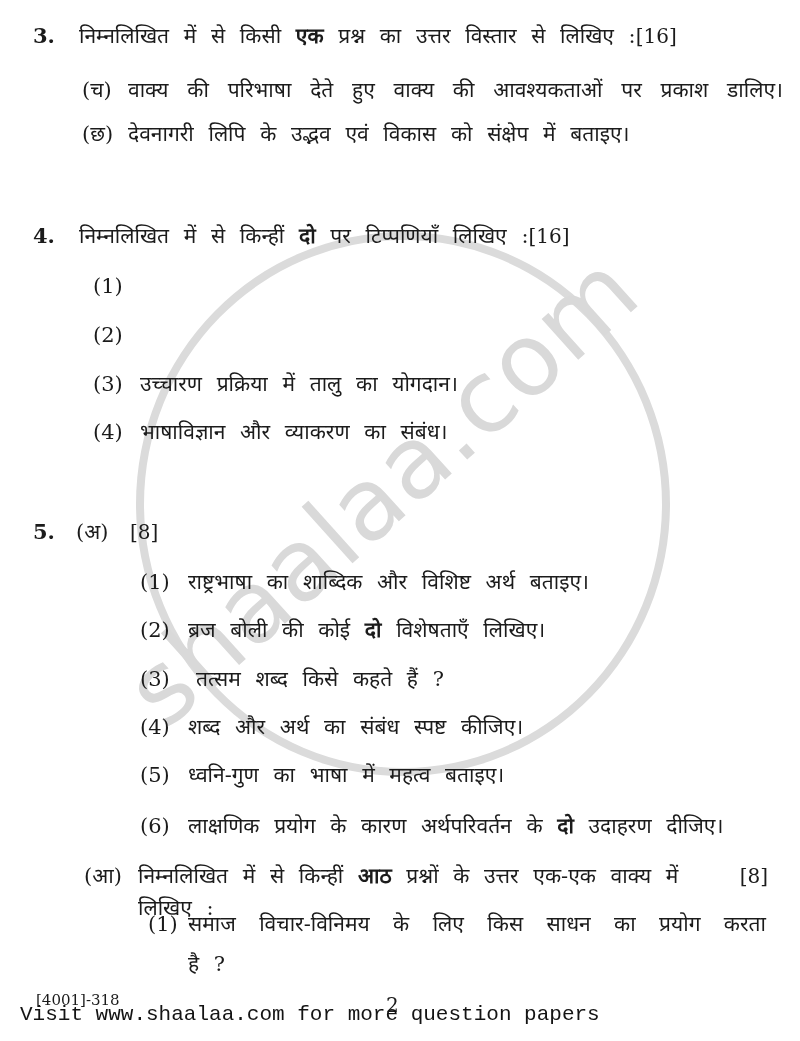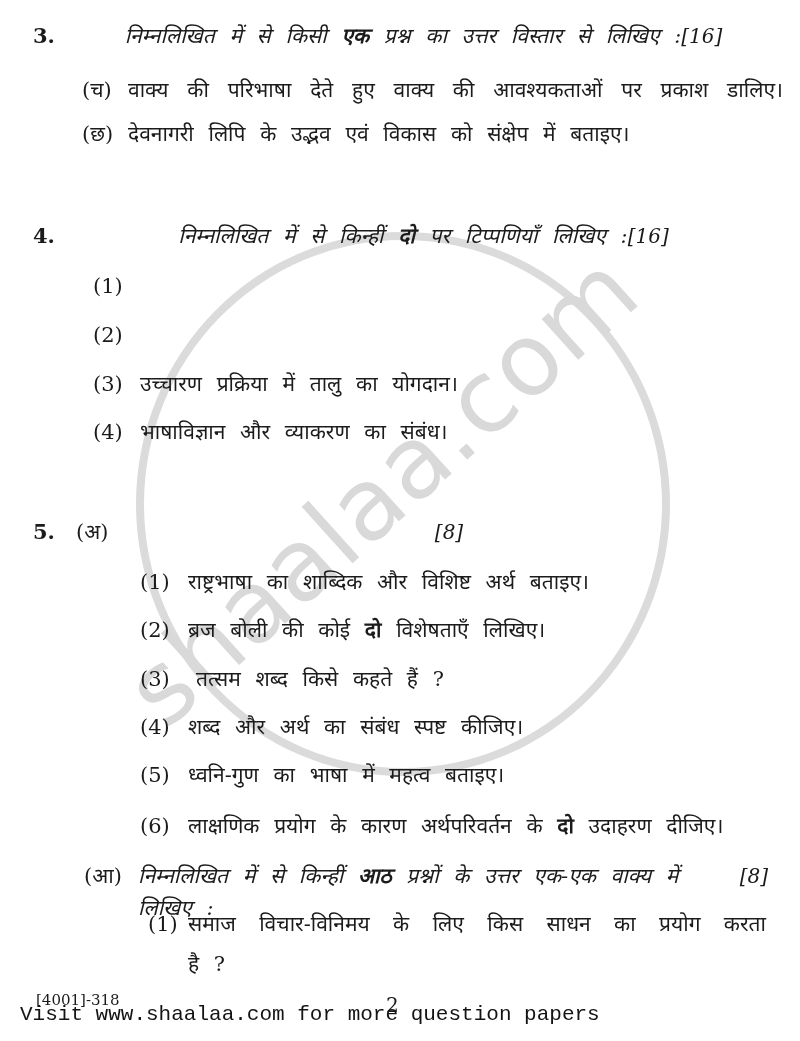--- a/index.html
+++ b/index.html
@@ -33,21 +33,21 @@
   }
   
   .row{position:absolute;left:0;right:0;height:32px;line-height:32px;z-index:1;}
   .dev{font-size:21px;word-spacing:8px;}
   .qnum{
     position:absolute;left:33px;
     font-weight:bold;font-size:21px;
   }
   .hdr{
     position:absolute;left:79px;right:32px;
-    display:flex;justify-content:center;align-items:baseline;font-style:italic;
+    display:flex;justify-content:flex-start;align-items:baseline;
   }
   .hdr .marks{font-size:20px;word-spacing:normal;flex:0 0 auto;}
   .sublabel{position:absolute;font-size:21px;}
   .subtext{position:absolute;}
   .just{text-align:justify;text-align-last:justify;}
   b{font-weight:bold;}
   
   .hdr.inset{left:130px;}
   .hdr.inset2{left:138px;}
   

